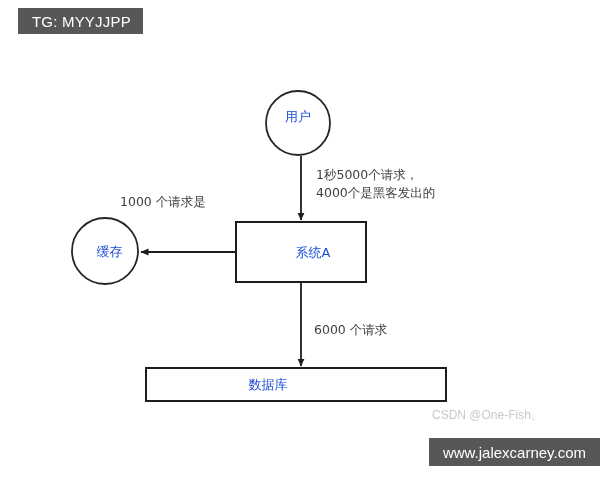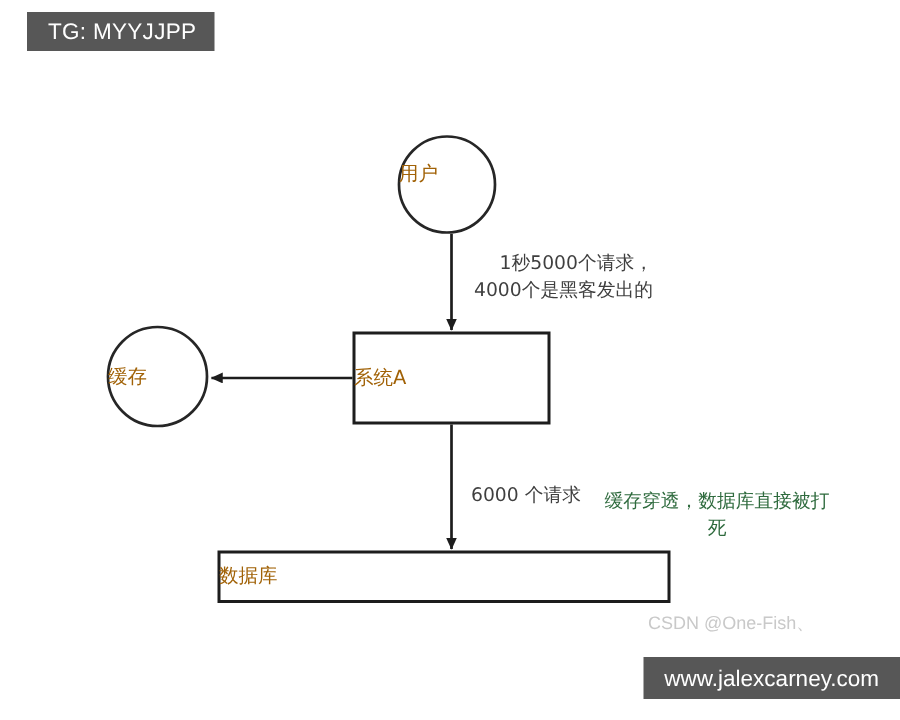--- a/index.html
+++ b/index.html
@@ -67,44 +67,45 @@
     position: absolute;
     left: 0;
     top: 0;
     width: 600px;
     height: 480px;
   }
 
   
   .node-label {
     position: absolute;
-    color: #a16207;
+    color: #1d4ed8;
     font-size: 13px;
     line-height: 1.35;
+    text-align: center;
     white-space: nowrap;
     font-family: "DejaVu Sans", "Liberation Sans", sans-serif;
   }
   #label-user     { left: 266px; top: 108px; width: 64px; }
   #label-cache    { left: 72px;  top: 243px; width: 75px; }
   #label-system   { left: 236px; top: 244px; width: 154px; }
   #label-database { left: 146px; top: 376px; width: 244px; }
 
   
   .edge-label {
     position: absolute;
     color: #3f3f3f;
     font-size: 12.5px;
     line-height: 1.45;
     font-family: "DejaVu Sans", "Liberation Sans", sans-serif;
     white-space: nowrap;
   }
   #ann-requests {
     left: 316px;
     top: 166px;
-    text-align: right;
+    text-align: left;
   }
   #ann-normal {
     left: 120px;
     top: 193px;
     text-align: left;
   }
   #ann-4000 {
     left: 314px;
     top: 321px;
     text-align: left;
@@ -153,29 +154,26 @@
   <div class="node-label" id="label-system">系统A</div>
 
   <div class="node-label" id="label-database">数据库</div>
 
   <div class="edge-label" id="ann-requests">
     <span class="ln">1秒5000个请求，</span>
     <span class="ln">4000个是黑客发出的</span>
   </div>
 
   <div class="edge-label" id="ann-normal">
+    <span class="ln">1000 个请求是</span>
   </div>
 
   <div class="edge-label" id="ann-4000">
     <span class="ln">6000 个请求</span>
   </div>
 
-  <div class="edge-label" id="ann-penetration">
-    <span class="ln">缓存穿透，数据库直接被打</span>
-    <span class="ln">死</span>
-  </div>
 
   <div id="watermark">CSDN @One-Fish、</div>
 
   <div id="tg-banner">TG: MYYJJPP</div>
   <div id="url-banner">www.jalexcarney.com</div>
 
 </div>
 
 </body></html>

